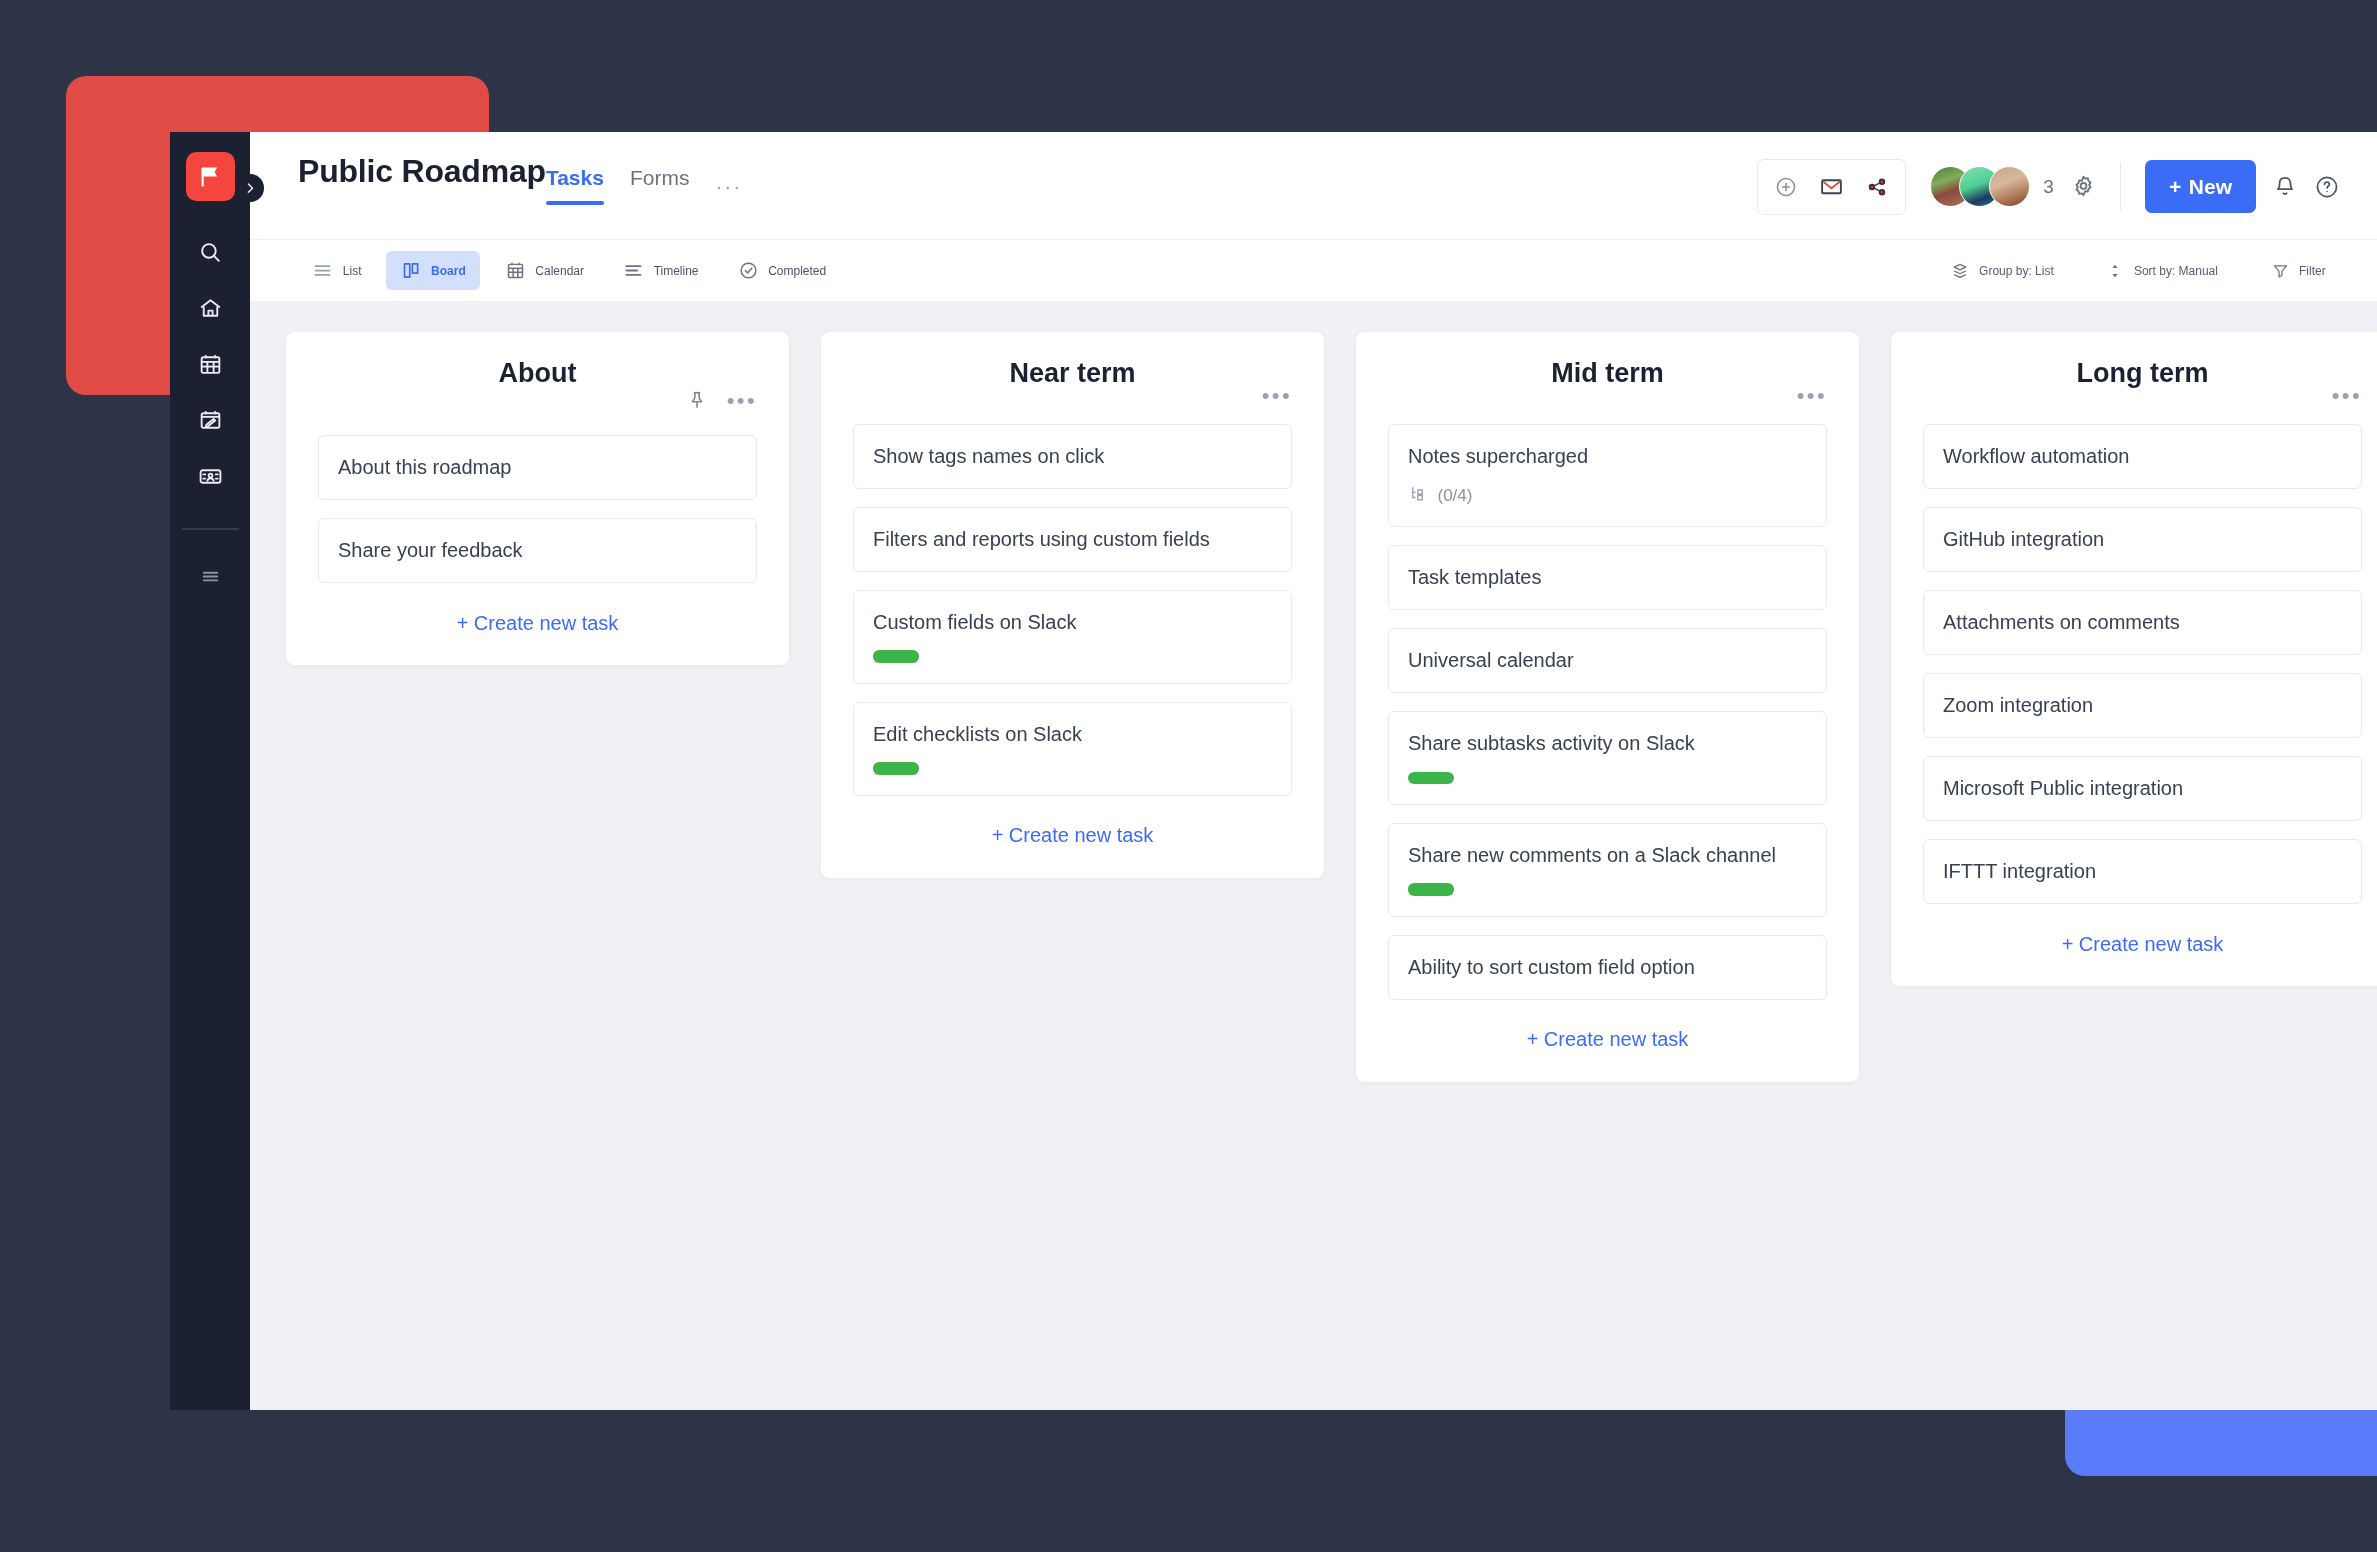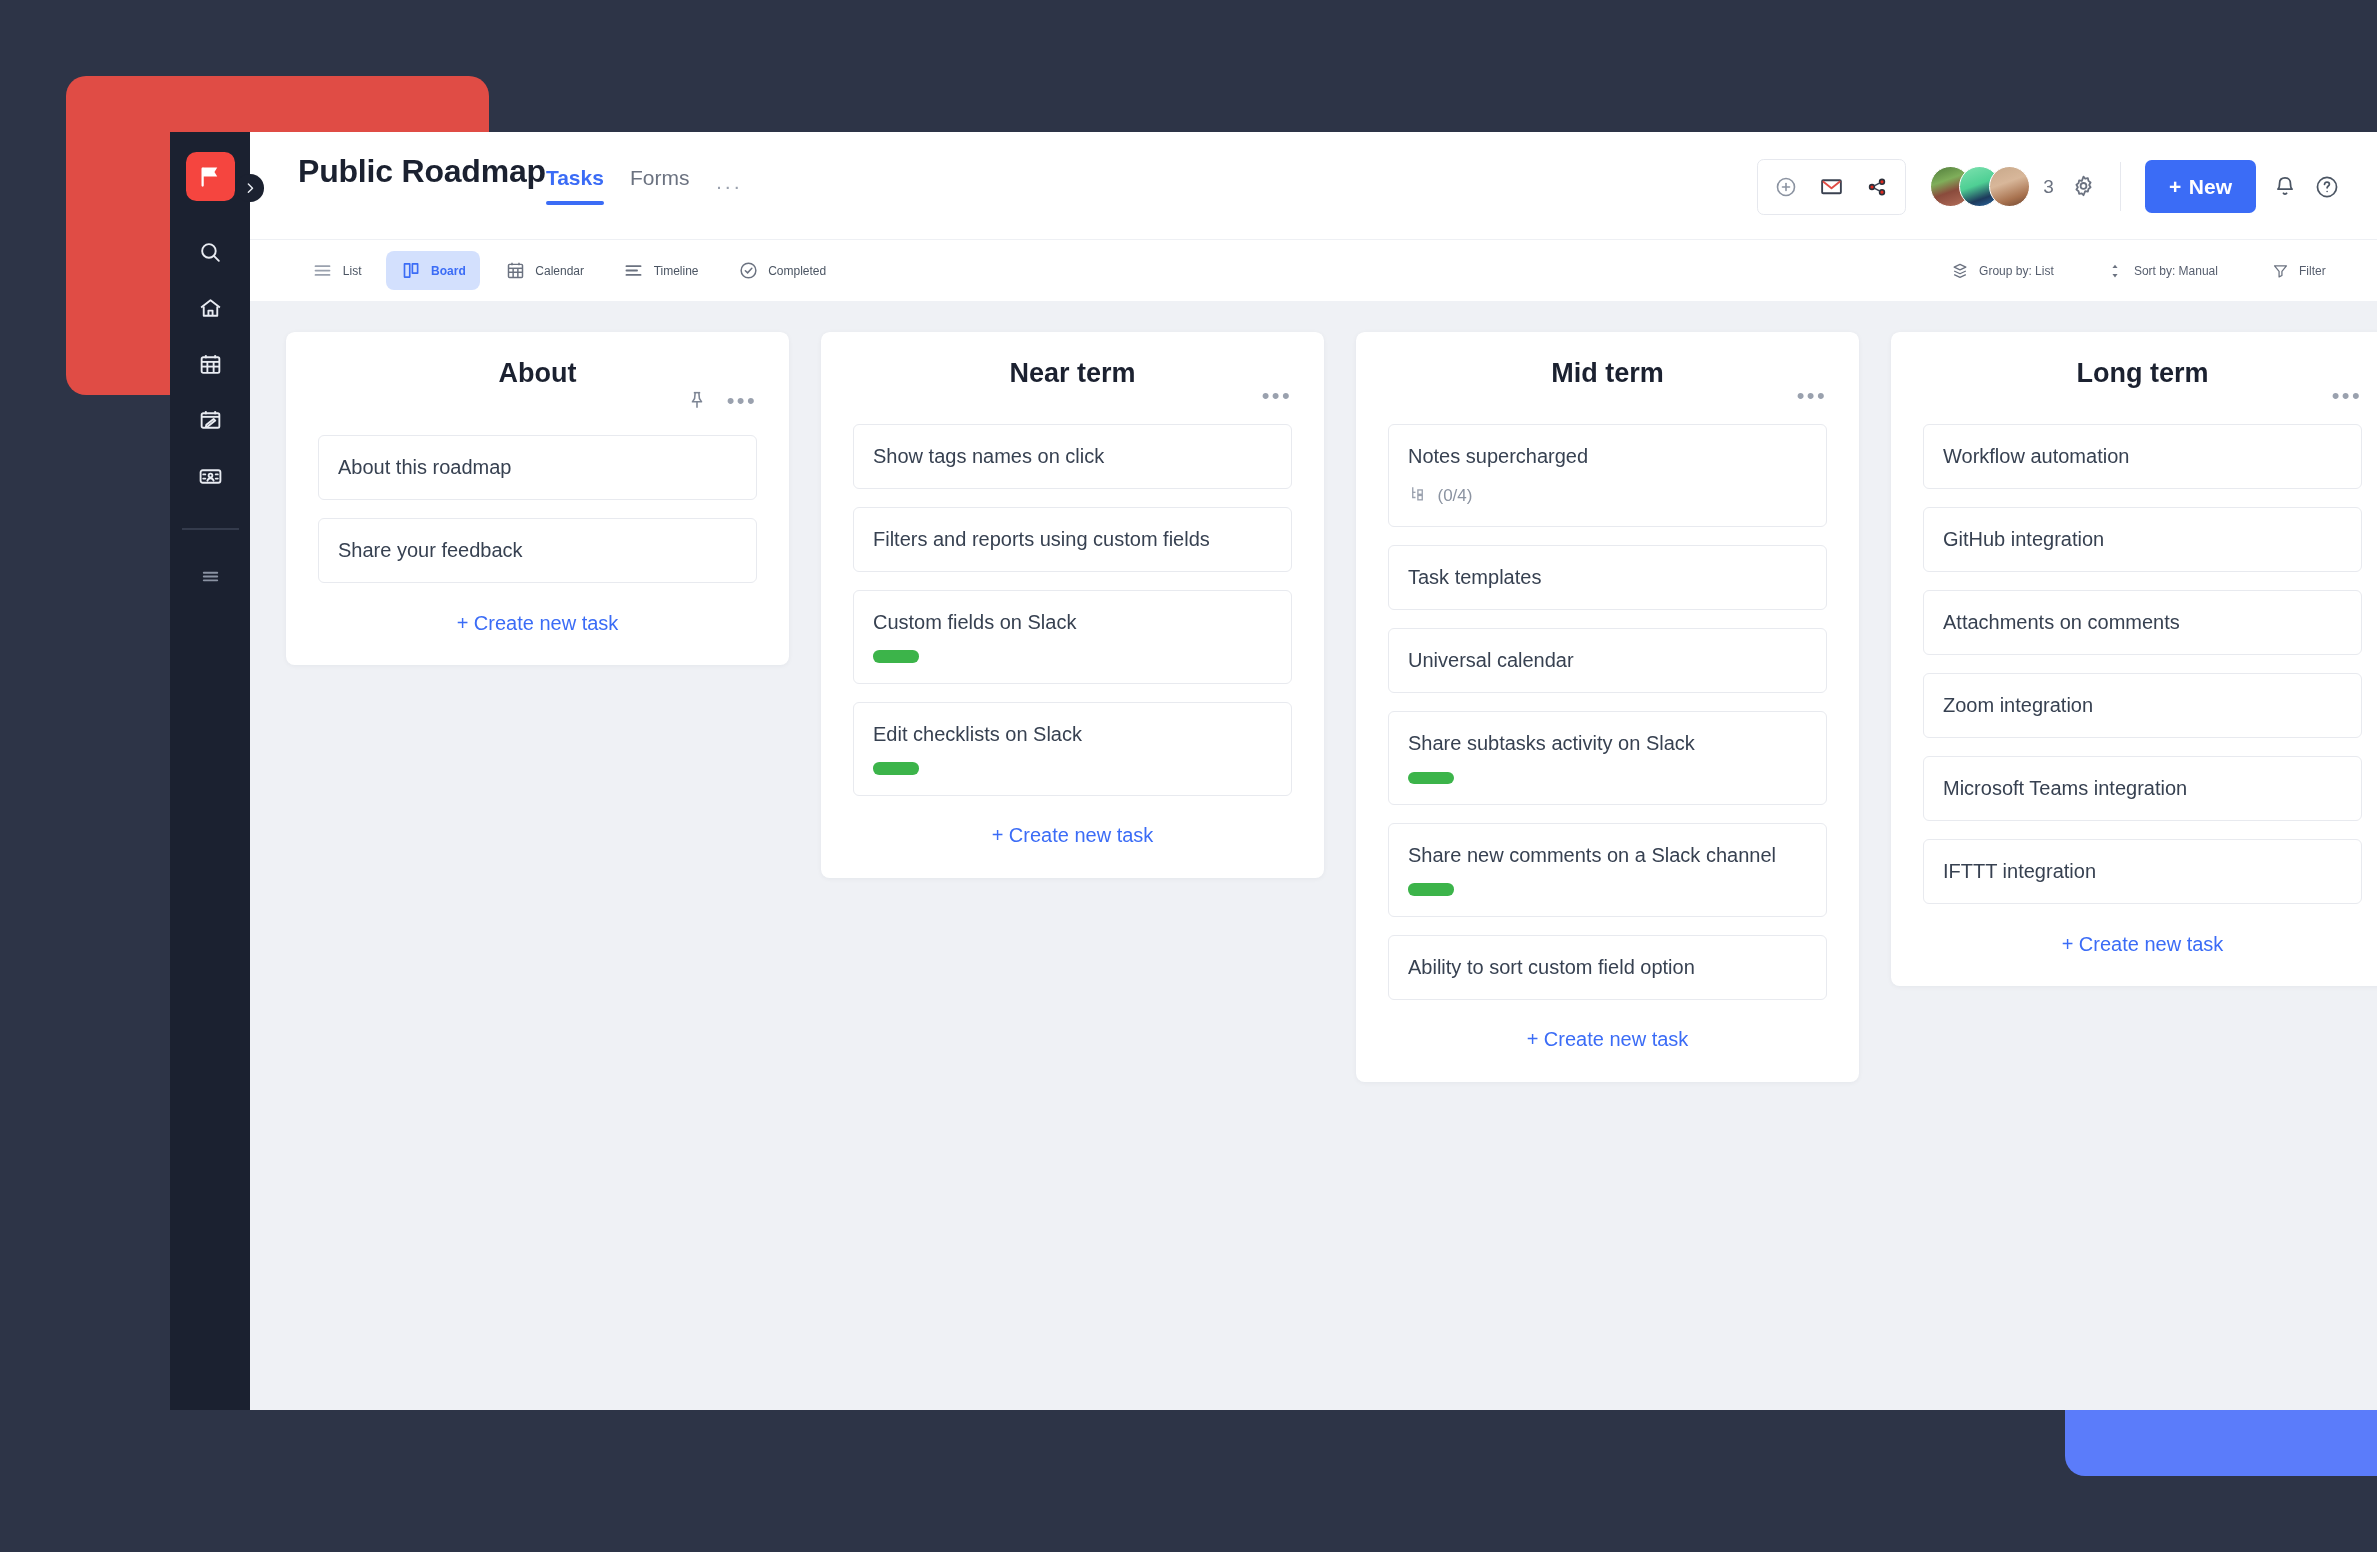--- a/index.html
+++ b/index.html
@@ -122,21 +122,21 @@
     border-top: 1px solid #eef0f4;
     display: flex; align-items: center;
     padding: 0 40px 0 48px;
     gap: 10.5px;
   }
   .view-item {
     display: flex; align-items: center; gap: 9.5px;
     font-size: 12px; color: #4b5563;
     padding: 8.6px 14.3px; border-radius: 5.7px; cursor: pointer;
   }
-  .view-item.active { background: #d3e0fd; color: #3b6cf6; font-weight: 600; border-radius: 8px; }
+  .view-item.active { background: #d3e0fd; color: #3b6cf6; font-weight: 600; }
   .viewbar-right { margin-left: auto; display: flex; align-items: center; gap: 24px; }
   .viewbar-right .view-item { color: #565e6e; }
 
   
   .board {
     flex: 1; background: #eff1f5;
     display: flex; align-items: flex-start;
     gap: 32px; padding: 31px 36px 0 36px;
     overflow: hidden;
   }
@@ -484,21 +484,21 @@
           <div class="task-card">
             <div class="task-title">GitHub integration</div>
           </div>
           <div class="task-card">
             <div class="task-title">Attachments on comments</div>
           </div>
           <div class="task-card">
             <div class="task-title">Zoom integration</div>
           </div>
           <div class="task-card">
-            <div class="task-title">Microsoft Teams integration</div>
+            <div class="task-title">Microsoft Public integration</div>
           </div>
           <div class="task-card">
             <div class="task-title">IFTTT integration</div>
           </div>
           <div class="create-task">+ Create new task</div>
         </div>
       </div>
   </div>
 </div>
 

